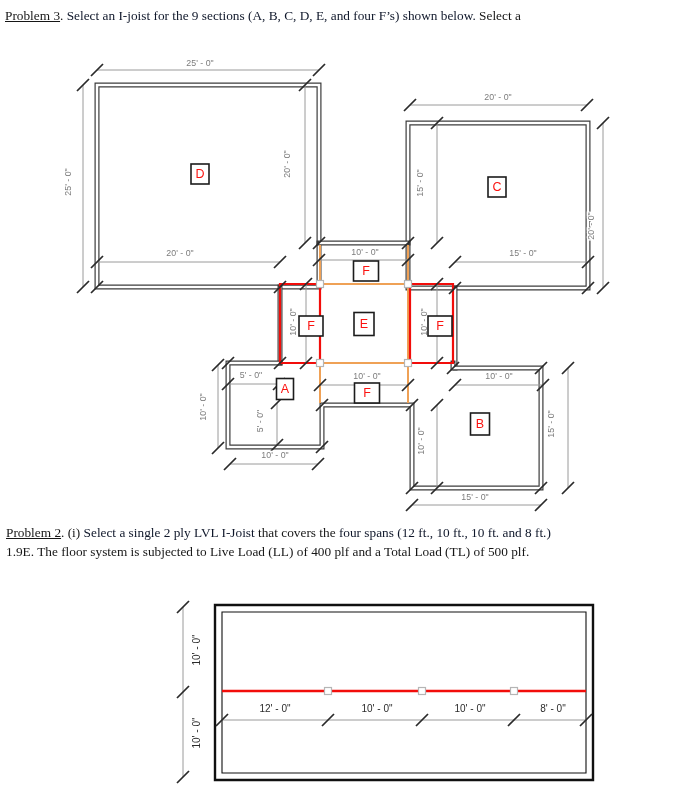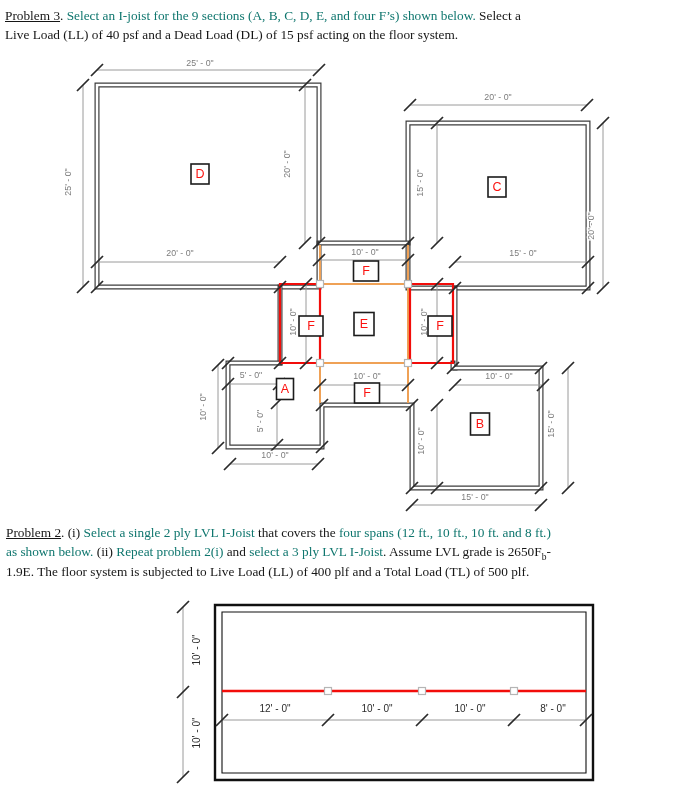--- a/index.html
+++ b/index.html
@@ -1,31 +1,30 @@
 <!DOCTYPE html>
 <html><head>
 <meta charset="utf-8">
 <style>
   html,body{margin:0;padding:0;}
   body{width:683px;height:810px;position:relative;background:#ffffff;overflow:hidden;
        font-family:"Liberation Serif",serif;}
   .para{position:absolute;color:#161616;font-size:13.3px;line-height:19.4px;white-space:nowrap;}
-  .para .red{color:#0f766e;margin-top:26px;}
+  .para .red{color:#0f172a;margin-top:26px;}
   .para .u{text-decoration:underline;}
   .para sub{font-size:9.5px;line-height:0;}
   #plan-svg{position:absolute;left:0;top:0;}
   text.dimlabel{font-family:"Liberation Sans",sans-serif;paint-order:stroke;stroke:#ffffff;stroke-width:2.5px;}
   text.roomletter{font-family:"Liberation Sans",sans-serif;}
 </style>
 </head>
 <body>
 
 <div id="p1" class="para" style="left:5px;top:6px;">
     <div class="tline"><span class="u">Problem 3</span><span>. </span><span class="red">Select an I-joist for the 9 sections (A, B, C, D, E, and four F’s) shown below.</span><span> Select a</span></div>
-    <div class="tline"><span>Live Load (LL) of 40 psf and a Dead Load (DL) of 15 psf acting on the floor system.</span></div>
   </div>
 
 <svg id="plan-svg" width="683" height="810" viewBox="0 0 683 810">
     <g>
       <path d="M97,85 H319 V287 H97 Z" fill="none" stroke="#3c3c3c" stroke-width="5" stroke-linecap="square"></path>
       <path d="M97,85 H319 V287 H97 Z" fill="none" stroke="#ffffff" stroke-width="2.6"></path>
       <path d="M408,123 H588 V288 H408 Z" fill="none" stroke="#3c3c3c" stroke-width="5" stroke-linecap="square"></path>
       <path d="M408,123 H588 V288 H408 Z" fill="none" stroke="#ffffff" stroke-width="2.6"></path>
       <path d="M319,243 H408" fill="none" stroke="#3c3c3c" stroke-width="5" stroke-linecap="square"></path>
       <path d="M319,243 H408" fill="none" stroke="#ffffff" stroke-width="2.6"></path>
@@ -180,15 +179,14 @@
       <text x="377" y="712" fill="#2b2b2b" font-size="10" text-anchor="middle" class="dimlabel">10' - 0"</text>
       <text x="470" y="712" fill="#2b2b2b" font-size="10" text-anchor="middle" class="dimlabel">10' - 0"</text>
       <text x="553" y="712" fill="#2b2b2b" font-size="10" text-anchor="middle" class="dimlabel">8' - 0"</text>
       <text x="200" y="650" fill="#2b2b2b" font-size="10" text-anchor="middle" transform="rotate(-90 200 650)" class="dimlabel">10' - 0"</text>
       <text x="200" y="733" fill="#2b2b2b" font-size="10" text-anchor="middle" transform="rotate(-90 200 733)" class="dimlabel">10' - 0"</text>
     </g>
   </svg>
 
 <div id="p2" class="para" style="left:6px;top:523px;">
     <div class="tline"><span class="u">Problem 2</span><span>. (i) </span><span class="red">Select a single 2 ply LVL I-Joist</span><span> that covers the </span><span class="red">four spans (12 ft., 10 ft., 10 ft. and 8 ft.)</span></div>
-    <div class="tline"><span class="red">as shown below.</span><span> (ii) </span><span class="red">Repeat problem 2(i)</span><span> and </span><span class="red">select a 3 ply LVL I-Joist</span><span>. Assume LVL grade is 2650F</span><sub>b</sub><span>-</span></div>
     <div class="tline"><span>1.9E. The floor system is subjected to Live Load (LL) of 400 plf and a Total Load (TL) of 500 plf.</span></div>
   </div>
 
 </body></html>

